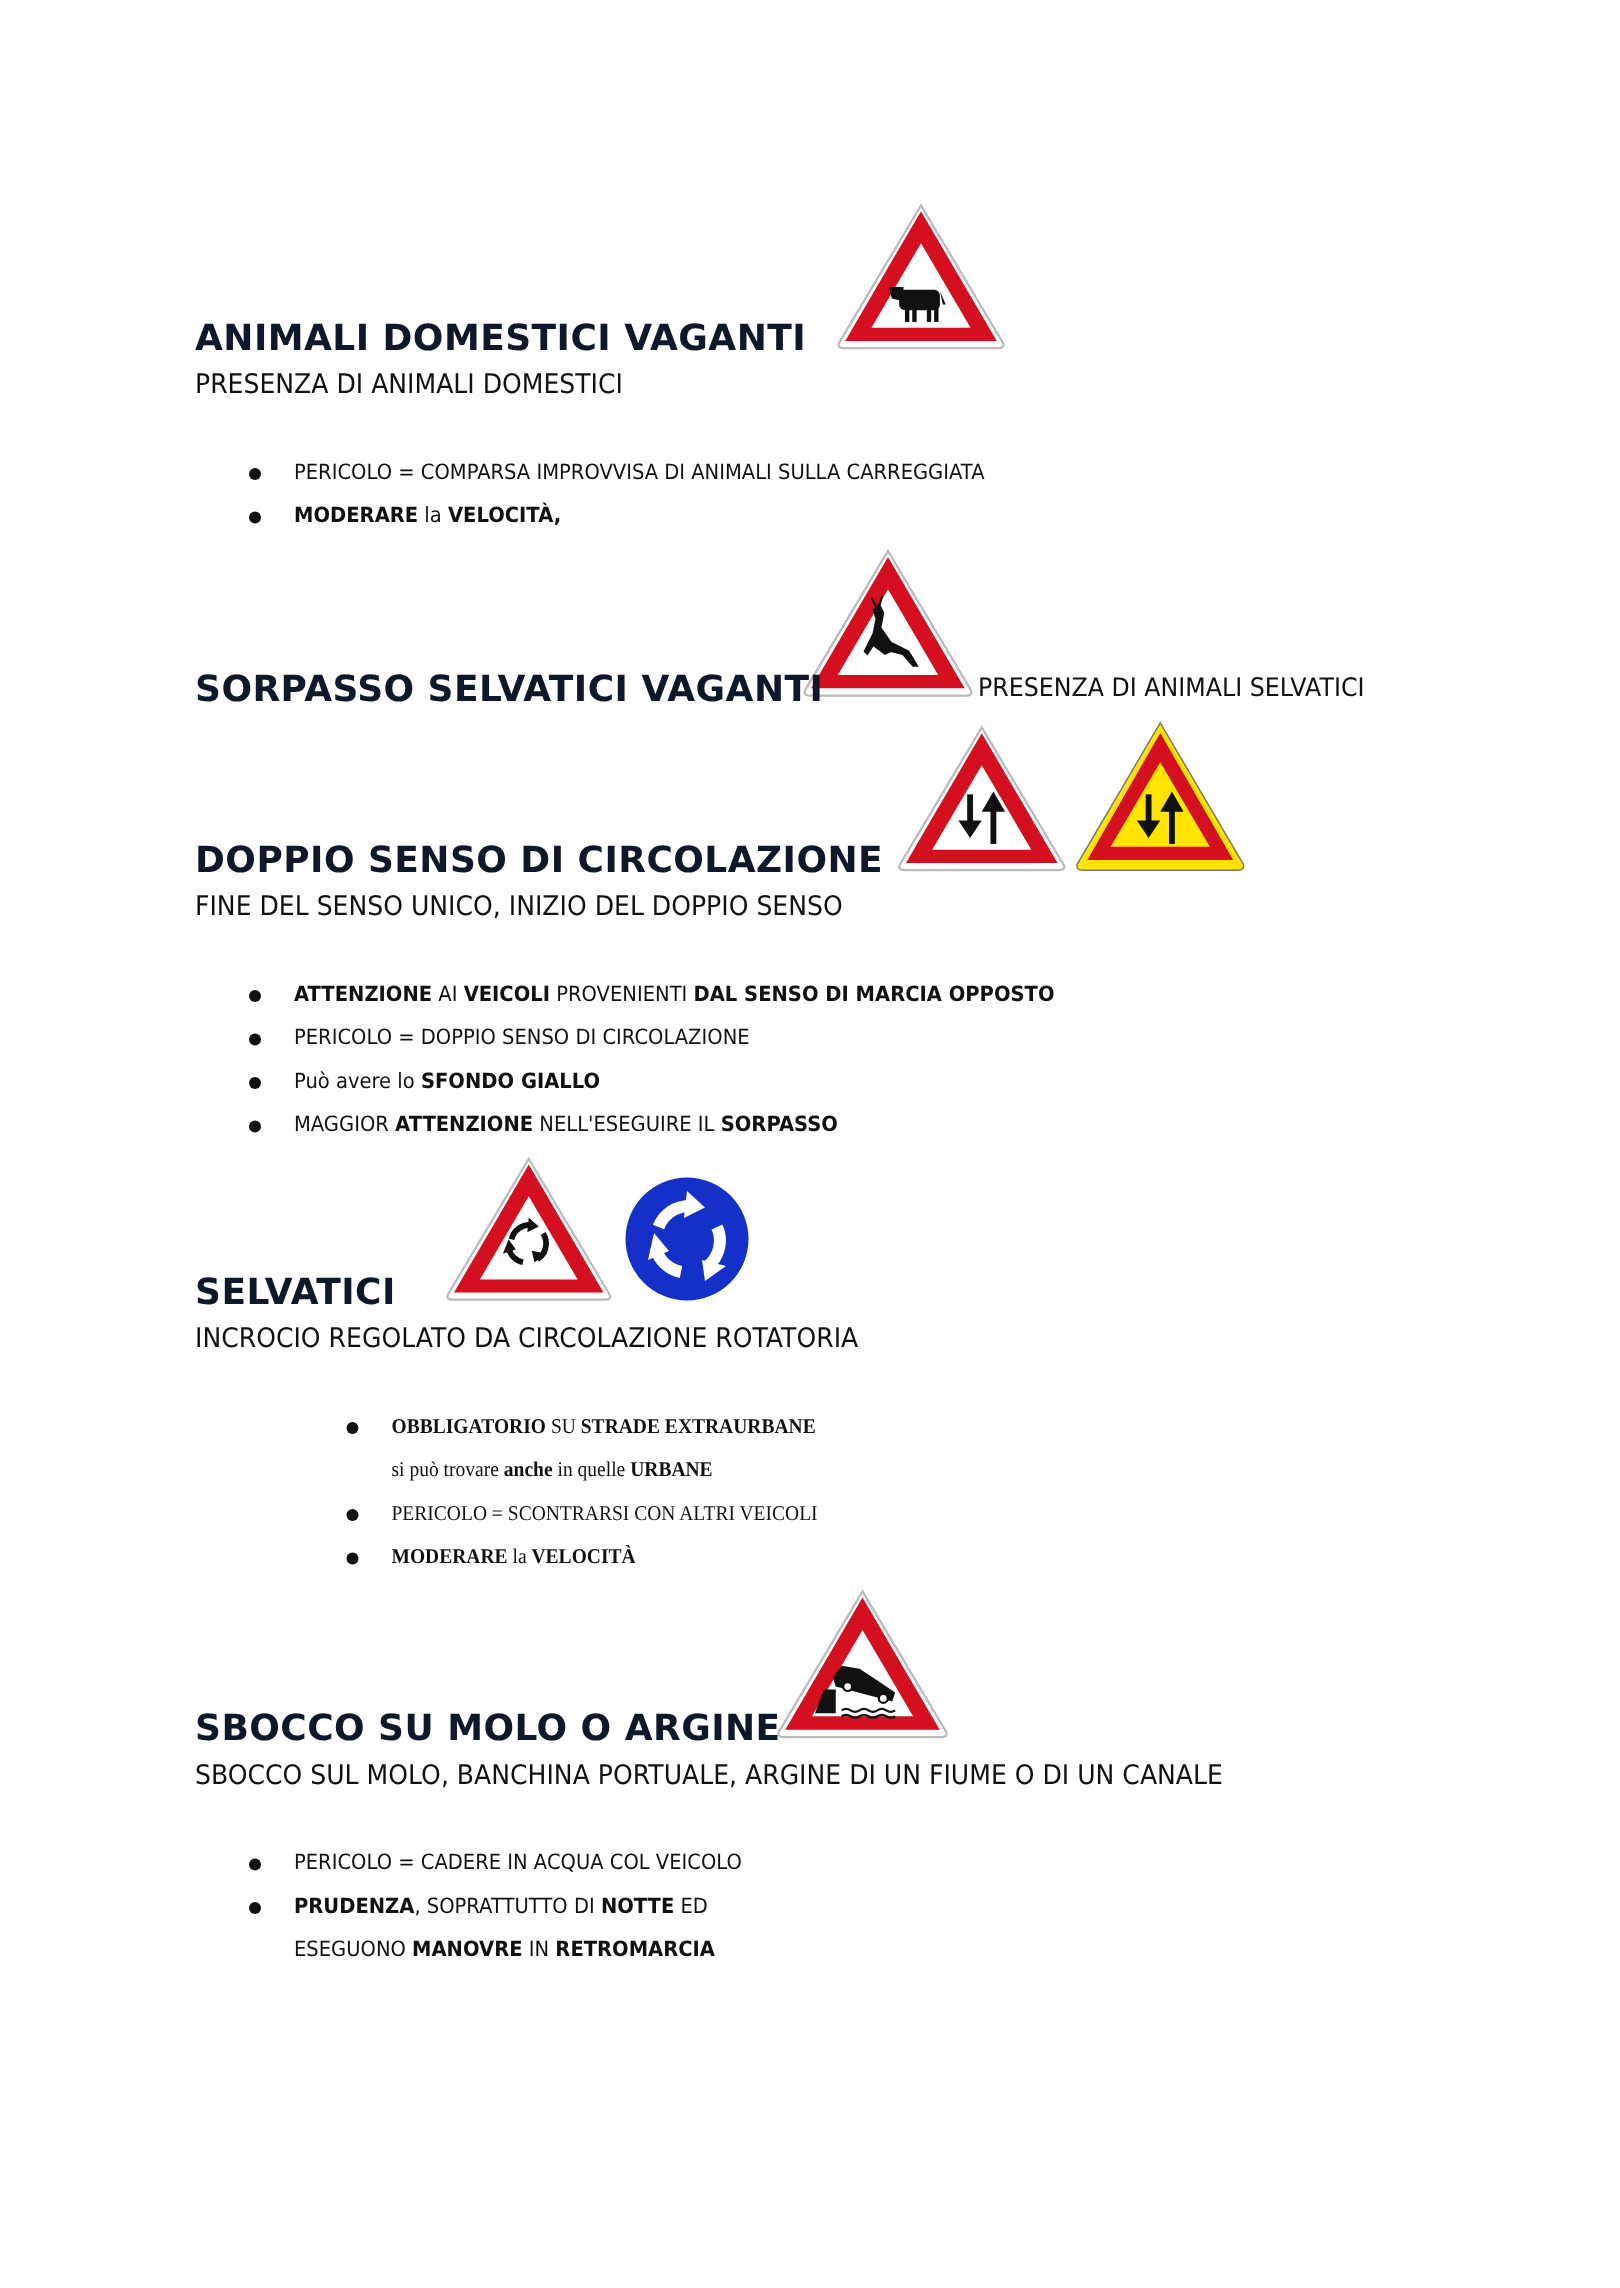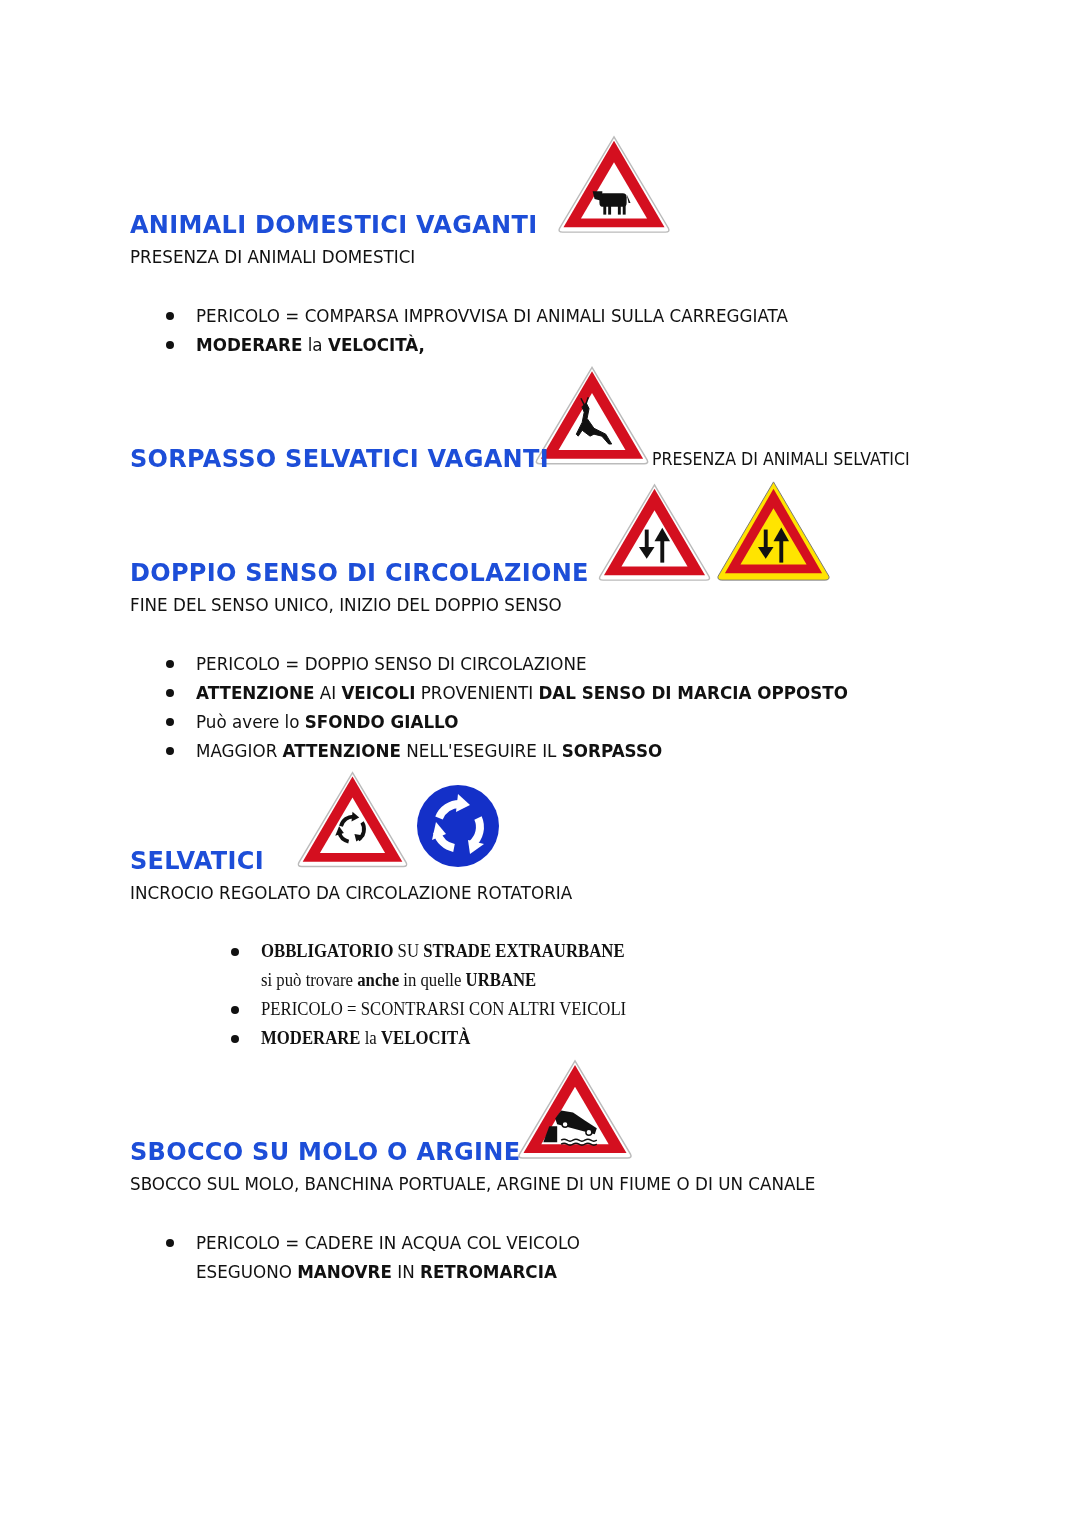--- a/index.html
+++ b/index.html
@@ -1,24 +1,24 @@
 <!DOCTYPE html>
 <html><head>
 <meta charset="utf-8">
 <style>
   html, body { margin: 0; padding: 0; background: #ffffff; }
   body { width: 1080px; height: 1525px; position: relative; overflow: hidden;
          font-family: "DejaVu Sans", sans-serif; color: #111111; }
   .abs { position: absolute; }
   .title { font-family: "DejaVu Sans", sans-serif; font-weight: bold; font-size: 24px;
-           color: #1d4ed8; letter-spacing: 0.3px; white-space: nowrap; line-height: 1; }
+           color: #0f172a; letter-spacing: 0.3px; white-space: nowrap; line-height: 1; }
   .sub { font-family: "DejaVu Sans", sans-serif; font-size: 18px; color: #111111;
          white-space: nowrap; line-height: 1; transform-origin: left top; transform: scaleX(0.93); }
   ul.bullets { list-style: none; margin: 0; padding: 0; }
-  ul.bullets li { position: relative; font-size: 18px; line-height: 29px; white-space: nowrap;
+  ul.bullets li { position: relative; font-size: 14px; line-height: 29px; white-space: nowrap;
                   padding-left: 0; }
   ul.bullets li .dot { position: absolute; left: -30px; top: 11px; width: 8px; height: 8px;
                        border-radius: 50%; background: #111111; }
   ul.bullets li .txt { display: inline-block; transform-origin: left top; transform: scaleX(0.93); }
   b { font-weight: bold; }
   .sign { position: absolute; }
 </style>
 </head>
 <body>
 
@@ -86,22 +86,22 @@
       <rect x="50" y="52" width="4" height="22"></rect>
       <path d="M44 70 L60 70 L52 82 Z"></path>
       <rect x="66" y="62" width="4" height="24"></rect>
       <path d="M60 64 L76 64 L68 50 Z"></path>
     </g>
   </svg>
 </div>
 <div class="abs title" style="left:130px;top:561px;">DOPPIO SENSO DI CIRCOLAZIONE</div>
 <div class="abs sub" style="left:130px;top:596px;">FINE DEL SENSO UNICO, INIZIO DEL DOPPIO SENSO</div>
 <ul class="abs bullets" style="left:196px;top:649px;">
+    <li><span class="dot"></span><span class="txt"><b>ATTENZIONE</b><span> AI </span><b>VEICOLI</b><span> PROVENIENTI </span><b>DAL SENSO DI MARCIA OPPOSTO</b></span></li>
     <li><span class="dot"></span><span class="txt"><span>PERICOLO = DOPPIO SENSO DI CIRCOLAZIONE</span></span></li>
-    <li><span class="dot"></span><span class="txt"><b>ATTENZIONE</b><span> AI </span><b>VEICOLI</b><span> PROVENIENTI </span><b>DAL SENSO DI MARCIA OPPOSTO</b></span></li>
     <li><span class="dot"></span><span class="txt"><span>Può avere lo </span><b>SFONDO GIALLO</b></span></li>
     <li><span class="dot"></span><span class="txt"><span>MAGGIOR </span><b>ATTENZIONE</b><span> NELL'ESEGUIRE IL </span><b>SORPASSO</b></span></li>
   </ul>
 
 <div class="abs sign" style="left:295px;top:768px;width:115px;height:103px;">
   <svg viewBox="0 0 120 106" width="115" height="103">
     <use href="#tri-red"></use>
     <g fill="none" stroke="#111111" stroke-width="4">
       <path d="M48 60 A13 13 0 0 1 62 50"></path>
       <path d="M70 56 A13 13 0 0 1 66 74"></path>
@@ -149,14 +149,15 @@
       <circle cx="74" cy="76" r="3" fill="#ffffff" stroke="#111111" stroke-width="1.5"></circle>
       <path d="M46 84 q3 -2 6 0 t6 0 t6 0 t6 0 t6 0 t6 0" fill="none" stroke="#111111" stroke-width="1.5"></path>
       <path d="M46 88 q3 -2 6 0 t6 0 t6 0 t6 0 t6 0 t6 0" fill="none" stroke="#111111" stroke-width="1.5"></path>
     </g>
   </svg>
 </div>
 <div class="abs title" style="left:130px;top:1140px;">SBOCCO SU MOLO O ARGINE</div>
 <div class="abs sub" style="left:130px;top:1175px;">SBOCCO SUL MOLO, BANCHINA PORTUALE, ARGINE DI UN FIUME O DI UN CANALE</div>
 <ul class="abs bullets" style="left:196px;top:1228px;">
   <li><span class="dot"></span><span class="txt"><span>PERICOLO = CADERE IN ACQUA COL VEICOLO</span></span></li>
+  <li><span class="dot"></span><span class="txt"><b>PRUDENZA</b><span>, SOPRATTUTTO DI </span><b>NOTTE</b><span> ED</span></span></li>
   <li><span class="txt"><span>ESEGUONO </span><b>MANOVRE</b><span> IN </span><b>RETROMARCIA</b></span></li>
 </ul>
 
 </body></html>

